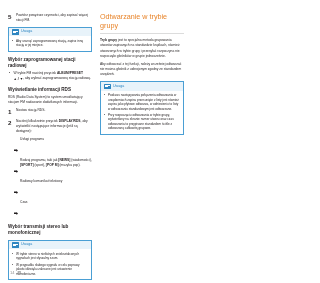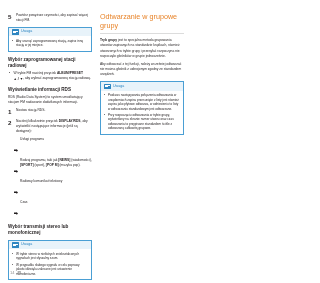--- a/index.html
+++ b/index.html
@@ -307,21 +307,21 @@
             <span class="note-bullet">•</span>
             <span>W przypadku słabego sygnału w celu poprawy jakości dźwięku zalecane jest ustawienie monofoniczne.</span>
           </div>
         </div>
       </div>
 
     </div>
 
     <div class="col">
 
-      <div class="section-title">Odtwarzanie w grupowe grupy</div>
+      <div class="section-title">Odtwarzanie w trybie grupy</div>
 
       <div class="para">
         <b>Tryb grupy</b><span> jest to specjalna metoda grupowania utworów zapisanych na standardzie krążkach, również utworzonych w trybie grupy i przesyłać rozpoczyna nie rozpoczęło głośników w grupie jednocześnie.</span>
       </div>
 
       <div class="para">Aby odtwarzać z tej funkcji, należy wcześniej odtwarzać nie można głośnik z uzbrojonym zgodny ze standardem urządzeń.</div>
 
       <div class="note">
         <div class="note-head">
           <span class="note-icon"></span>

